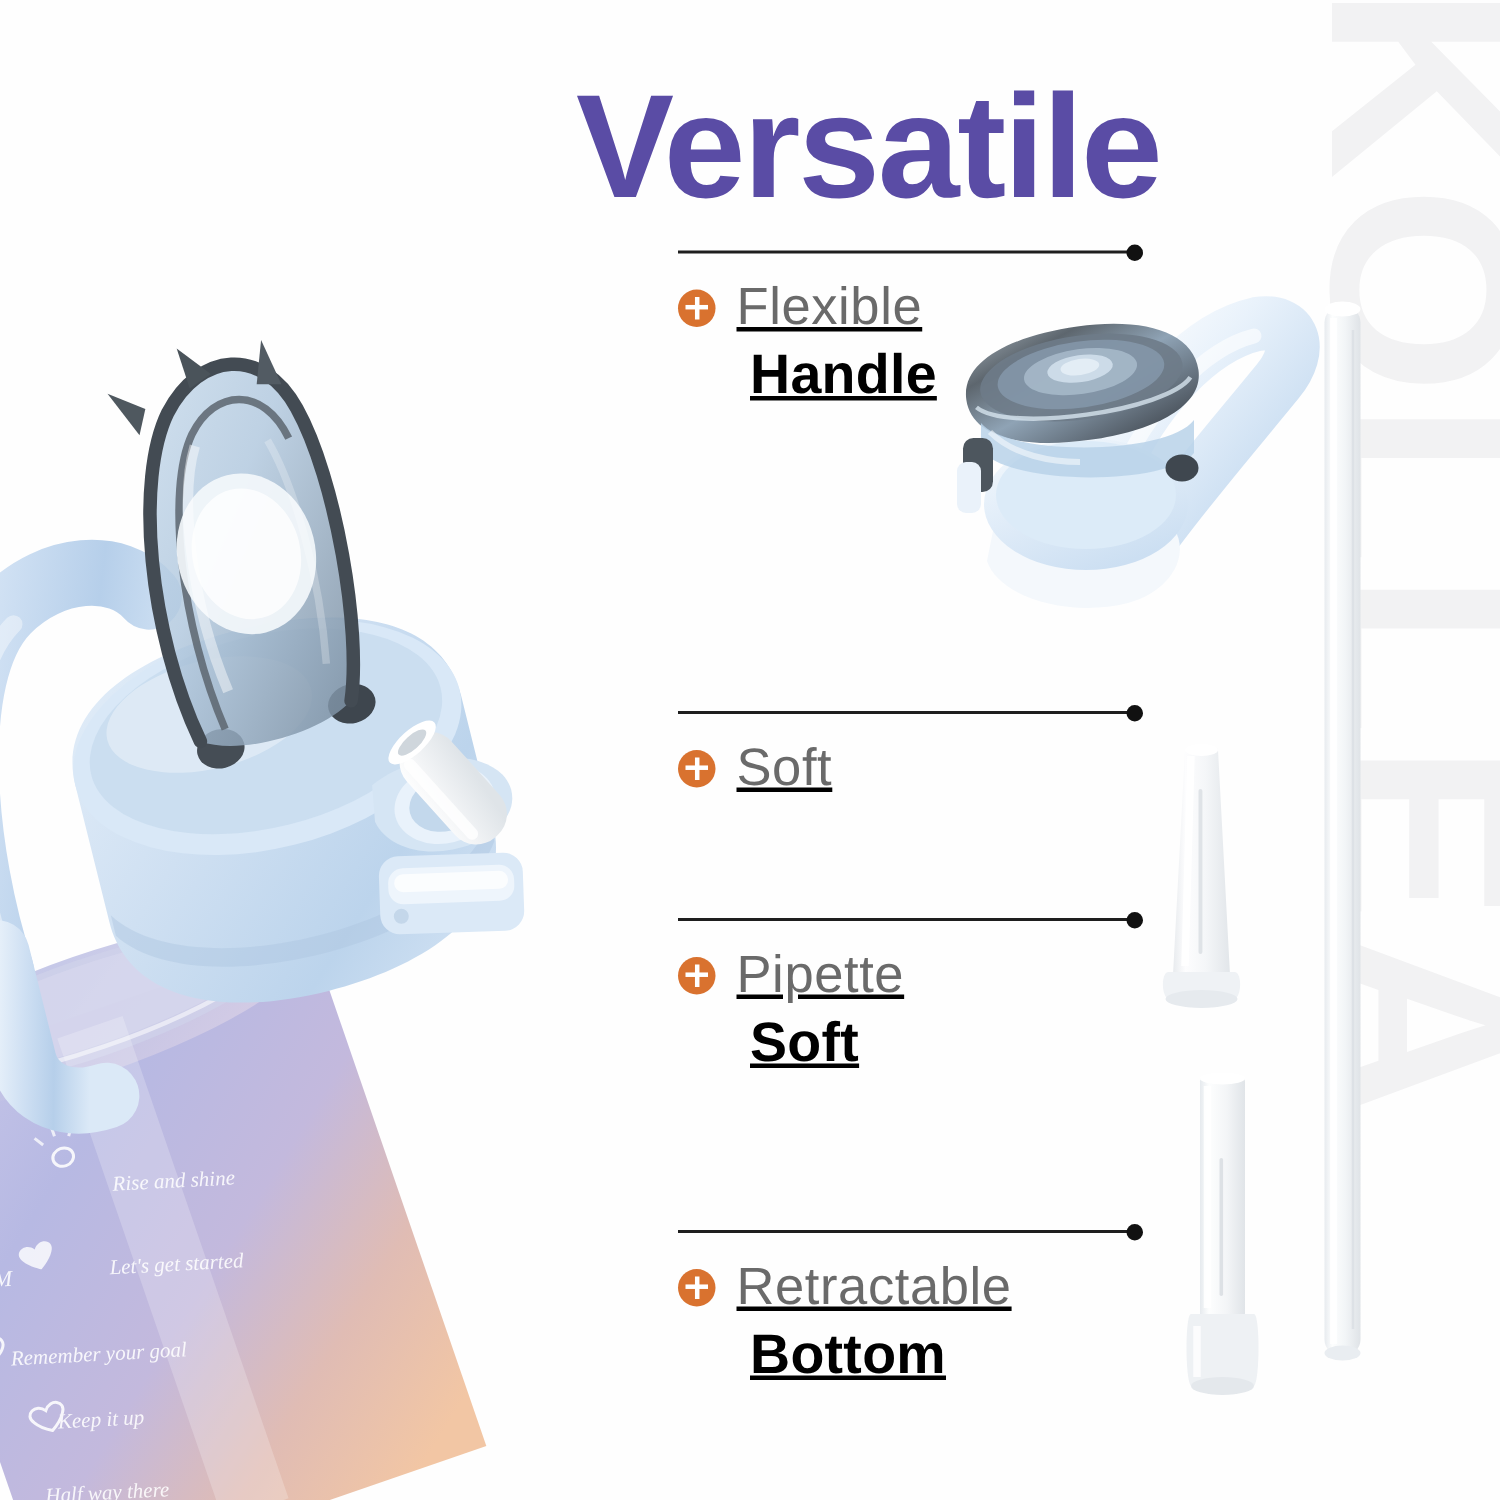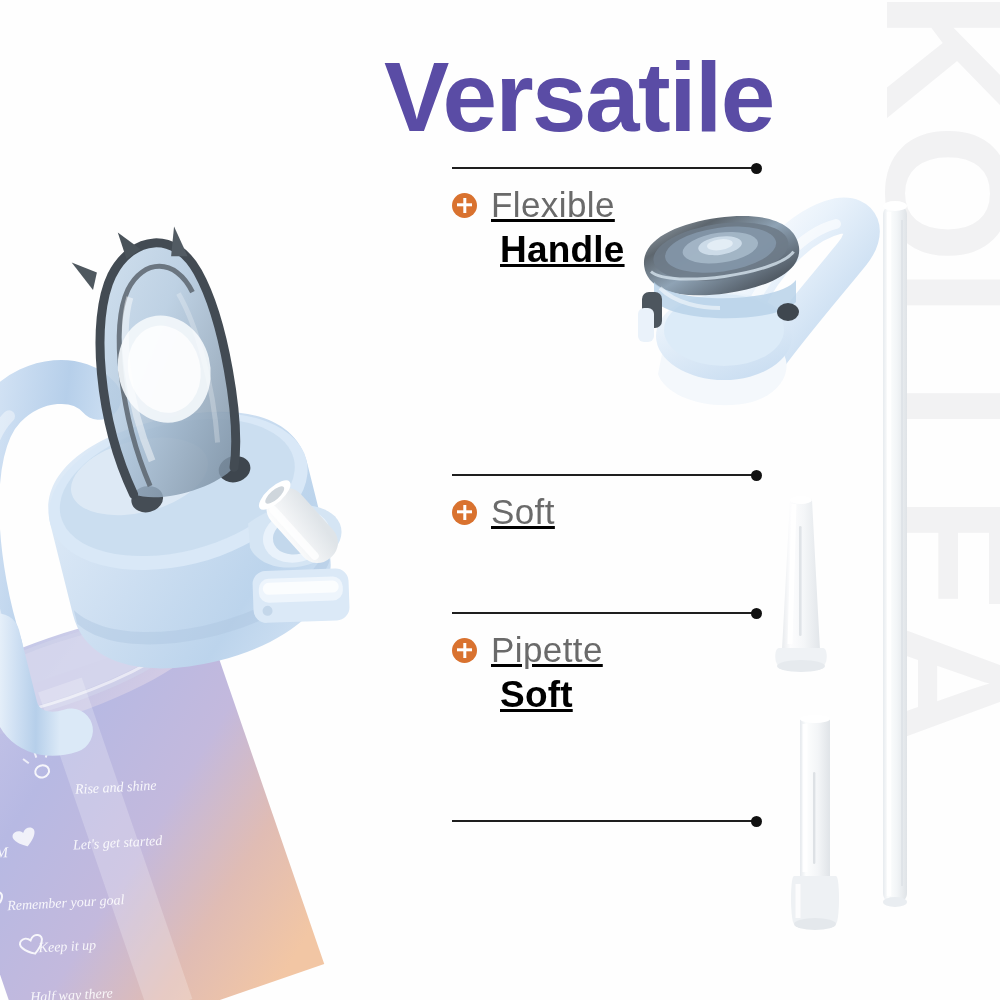--- a/index.html
+++ b/index.html
@@ -453,15 +453,22 @@
       </div>
       <div class="line2">Soft</div>
     </div>
   </div>
 
   <div class="feature" id="feat-3">
     <div class="rule">
       <div class="line"></div>
       <div class="dot"></div>
     </div>
+    <div class="flabel">
+      <div class="line1">
+        <span class="plus-icon"></span>
+        <span>Retractable</span>
+      </div>
+      <div class="line2">Bottom</div>
+    </div>
   </div>
 
 </div>
 
 </body></html>

